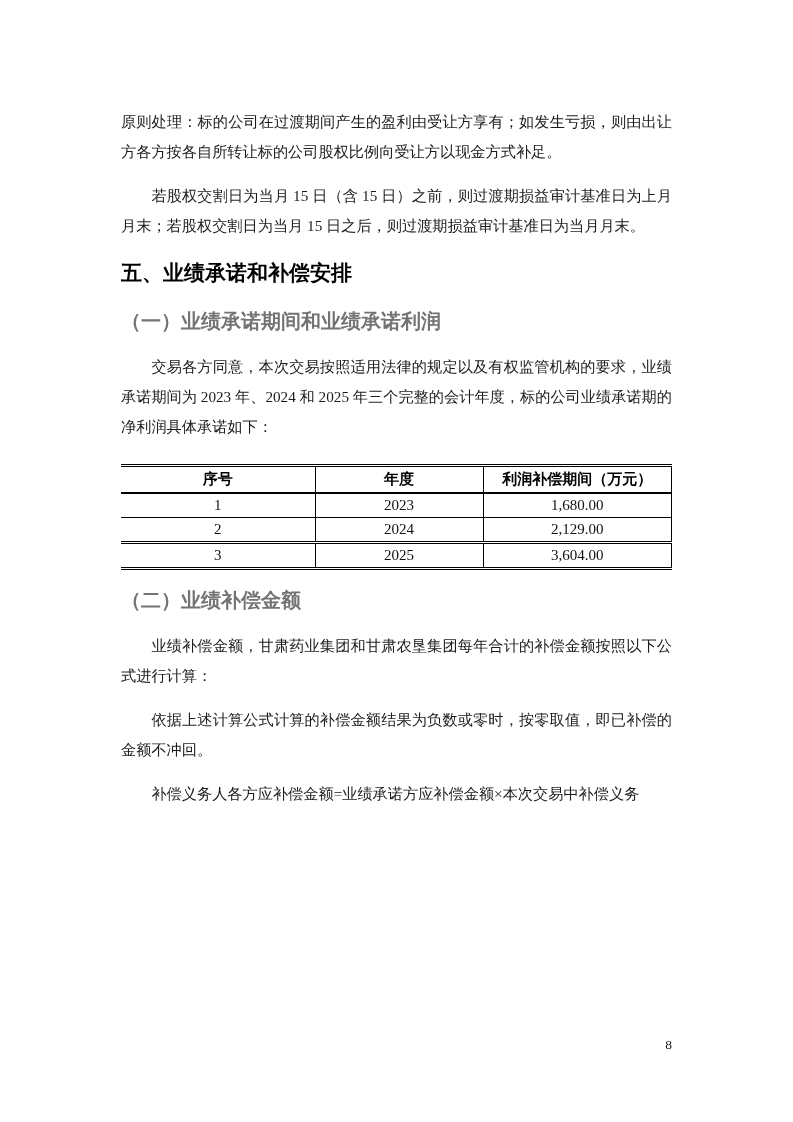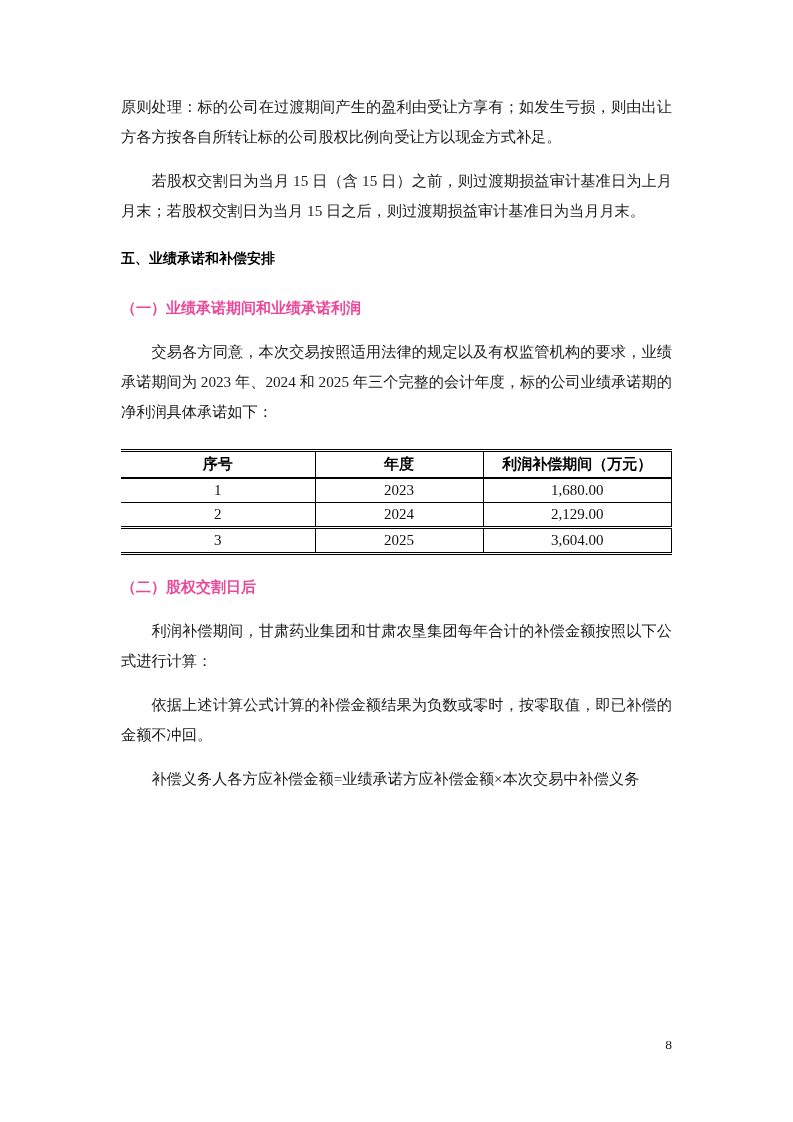--- a/index.html
+++ b/index.html
@@ -24,38 +24,38 @@
     position: relative;
   }
   p.body-text {
     margin: 14px 0 0 0;
     font-size: 15.2px;
     line-height: 30px;
     text-align: justify;
     color: #1b1b1b;
   }
   p.body-text.first {
-    margin-top: 0;
+    margin-top: 15px;
   }
   .indent { text-indent: 2em; }
   h1.h-section {
     margin: 17px 0 0 0;
     font-family: "Liberation Sans", "DejaVu Sans", sans-serif;
     font-weight: bold;
-    font-size: 14px;
+    font-size: 21px;
     line-height: 30px;
     color: #000000;
   }
   h2.h-sub {
     margin: 20px 0 0 0;
-    font-family: Liberation Sans, sans-serif;
+    font-family: Liberation Mono, monospace;
     font-weight: bold;
-    font-size: 15px;
+    font-size: 20px;
     line-height: 30px;
-    color: #ec4899;
+    color: #737373;
   }
   h2.h-sub.second { margin-top: 17px; }
   table.profit-table {
     width: 100%;
     margin-top: 22px;
     border-collapse: collapse;
     border-top: 3px double #000;
     border-bottom: 3px double #000;
   }
   table.profit-table th {
@@ -143,23 +143,23 @@
       </tr>
       <tr>
         <td>3</td>
         <td>2025</td>
         <td>3,604.00</td>
       </tr>
     </tbody>
   </table>
 
 
-  <h2 class="h-sub second">（二）股权交割日后</h2>
+  <h2 class="h-sub second">（二）业绩补偿金额</h2>
 
-  <p class="body-text indent mt-11">利润补偿期间，甘肃药业集团和甘肃农垦集团每年合计的补偿金额按照以下公式进行计算：</p>
+  <p class="body-text indent mt-11">业绩补偿金额，甘肃药业集团和甘肃农垦集团每年合计的补偿金额按照以下公式进行计算：</p>
 
 
   <p class="body-text indent">依据上述计算公式计算的补偿金额结果为负数或零时，按零取值，即已补偿的金额不冲回。</p>
 
   <p class="body-text indent mt-11">补偿义务人各方应补偿金额=业绩承诺方应补偿金额×本次交易中补偿义务</p>
 
   <div class="page-number">8</div>
 
 </div>
 

